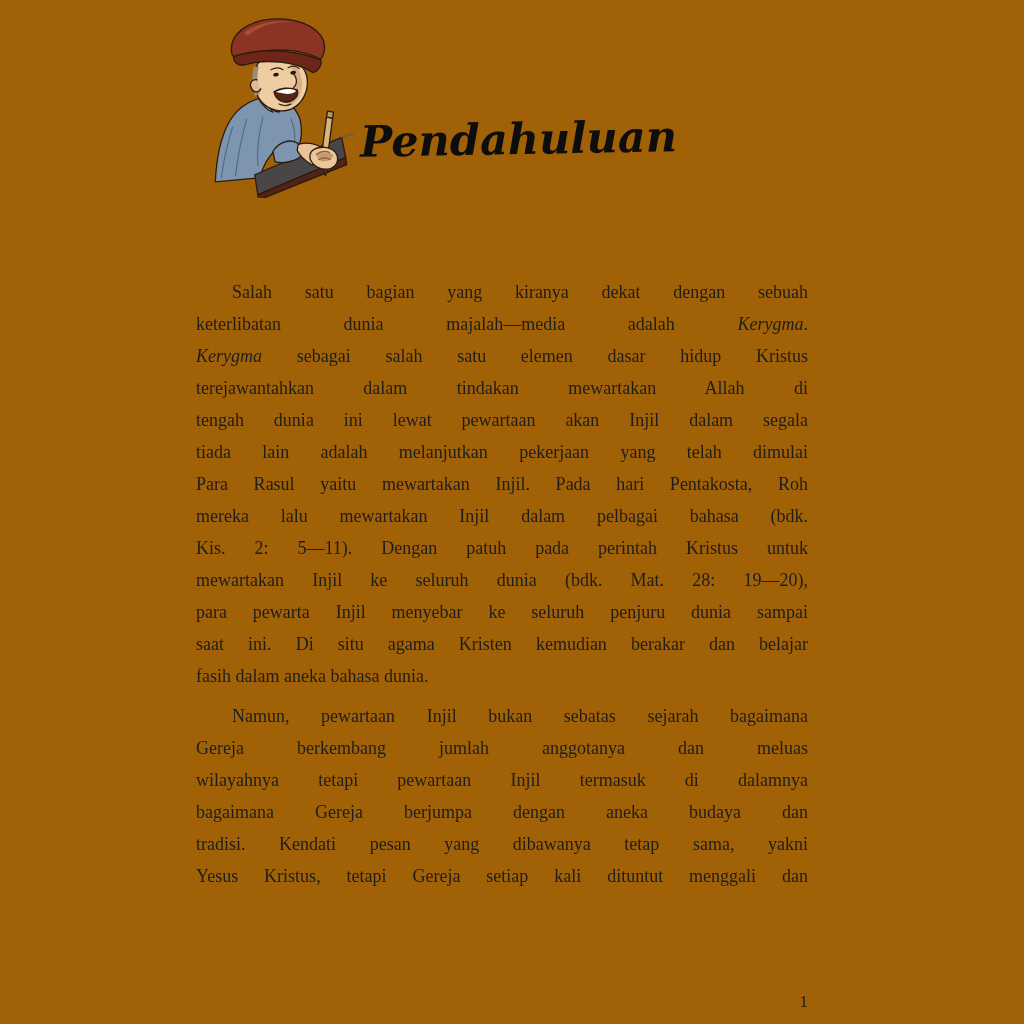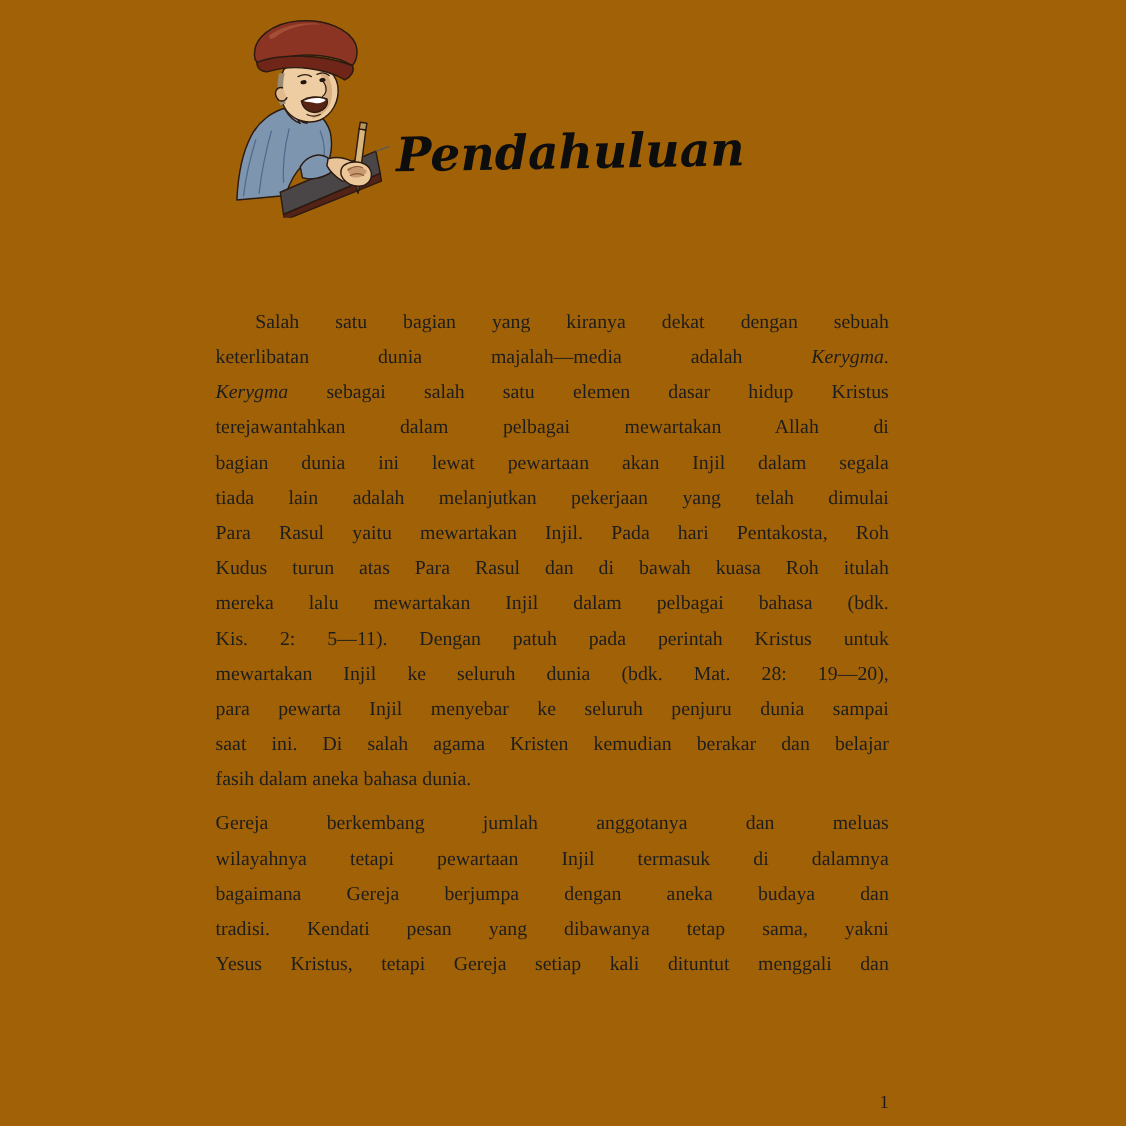--- a/index.html
+++ b/index.html
@@ -94,33 +94,33 @@
     </svg>
   </div>
 
   <div class="title">Pendahuluan</div>
 
   <div class="body-text">
       <div class="para">
         <div class="line first"><span>Salah satu bagian yang kiranya dekat dengan sebuah</span></div>
         <div class="line"><span>keterlibatan dunia majalah—media adalah </span><span class="it">Kerygma</span><span>.</span></div>
         <div class="line"><span class="it">Kerygma</span><span> sebagai salah satu elemen dasar hidup Kristus</span></div>
-        <div class="line"><span>terejawantahkan dalam pelbagai mewartakan Allah di</span></div>
-        <div class="line"><span>bagian dunia ini lewat pewartaan akan Injil dalam segala</span></div>
+        <div class="line"><span>terejawantahkan dalam tindakan mewartakan Allah di</span></div>
+        <div class="line"><span>tengah dunia ini lewat pewartaan akan Injil dalam segala</span></div>
         <div class="line"><span>tiada lain adalah melanjutkan pekerjaan yang telah dimulai</span></div>
         <div class="line"><span>Para Rasul yaitu mewartakan Injil. Pada hari Pentakosta, Roh</span></div>
-        <div class="line"><span>Kudus turun atas Para Rasul dan di bawah kuasa Roh itulah</span></div>
         <div class="line"><span>mereka lalu mewartakan Injil dalam pelbagai bahasa (bdk.</span></div>
         <div class="line"><span>Kis. 2: 5—11). Dengan patuh pada perintah Kristus untuk</span></div>
         <div class="line"><span>mewartakan Injil ke seluruh dunia (bdk. Mat. 28: 19—20),</span></div>
         <div class="line"><span>para pewarta Injil menyebar ke seluruh penjuru dunia sampai</span></div>
-        <div class="line"><span>saat ini. Di salah agama Kristen kemudian berakar dan belajar</span></div>
+        <div class="line"><span>saat ini. Di situ agama Kristen kemudian berakar dan belajar</span></div>
         <div class="line end"><span>fasih dalam aneka bahasa dunia.</span></div>
       </div>
       <div class="para">
+        <div class="line first"><span>Namun, pewartaan Injil bukan sebatas sejarah bagaimana</span></div>
         <div class="line"><span>Gereja berkembang jumlah anggotanya dan meluas</span></div>
         <div class="line"><span>wilayahnya tetapi pewartaan Injil termasuk di dalamnya</span></div>
         <div class="line"><span>bagaimana Gereja berjumpa dengan aneka budaya dan</span></div>
         <div class="line"><span>tradisi. Kendati pesan yang dibawanya tetap sama, yakni</span></div>
         <div class="line"><span>Yesus Kristus, tetapi Gereja setiap kali dituntut menggali dan</span></div>
       </div>
     </div>
 
   <div class="page-number">1</div>
 

